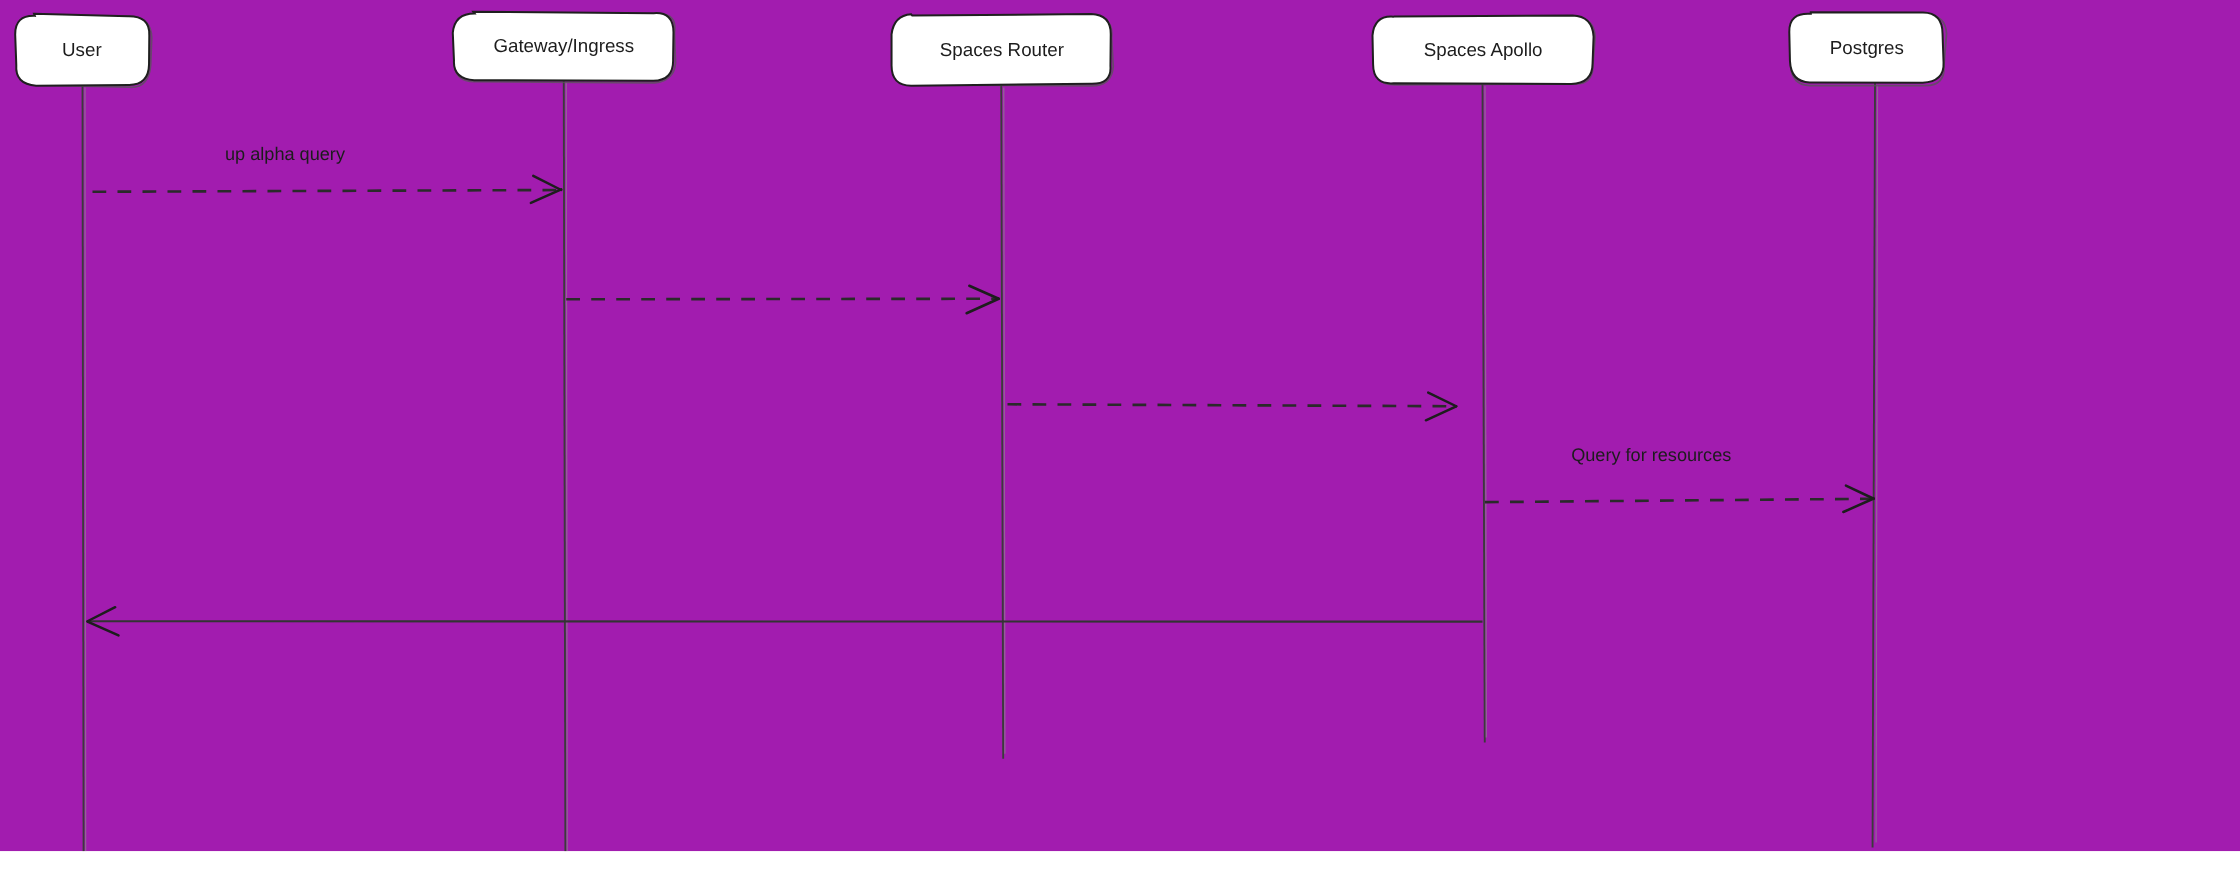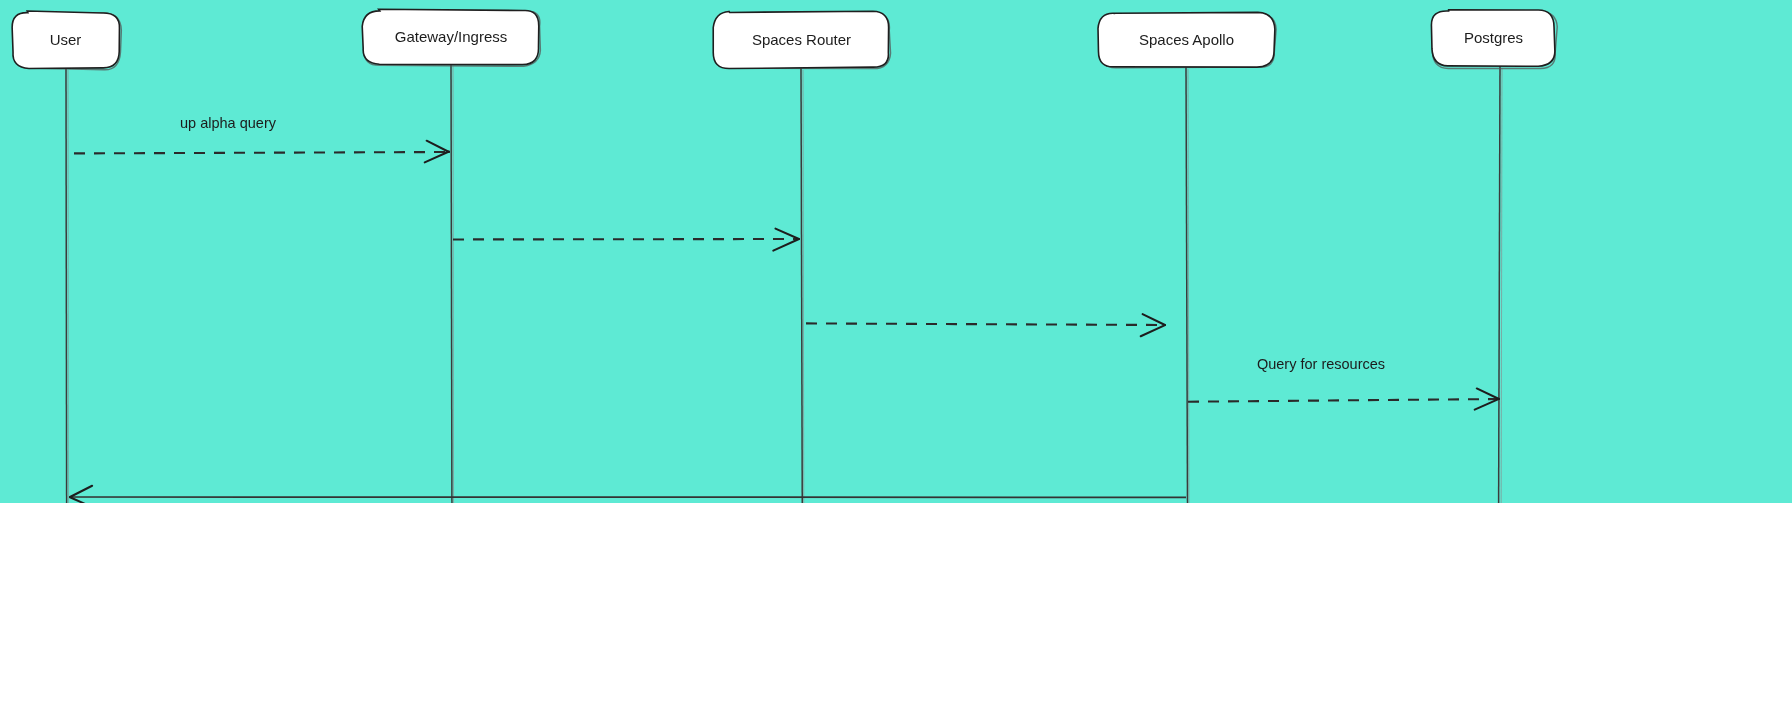--- a/index.html
+++ b/index.html
@@ -8,22 +8,22 @@
     padding: 0;
     background: #ffffff;
   }
   body {
     font-family: "Liberation Sans", sans-serif;
     -webkit-font-smoothing: antialiased;
   }
   #diagram-root {
     position: relative;
     width: 1792px;
-    height: 503px;
-    background: #5eead4;
+    height: 681px;
+    background: #a21caf;
     overflow: hidden;
   }
   #diagram-svg {
     position: absolute;
     left: 0;
     top: 0;
     width: 1792px;
     height: 713px;
     display: block;
   }

